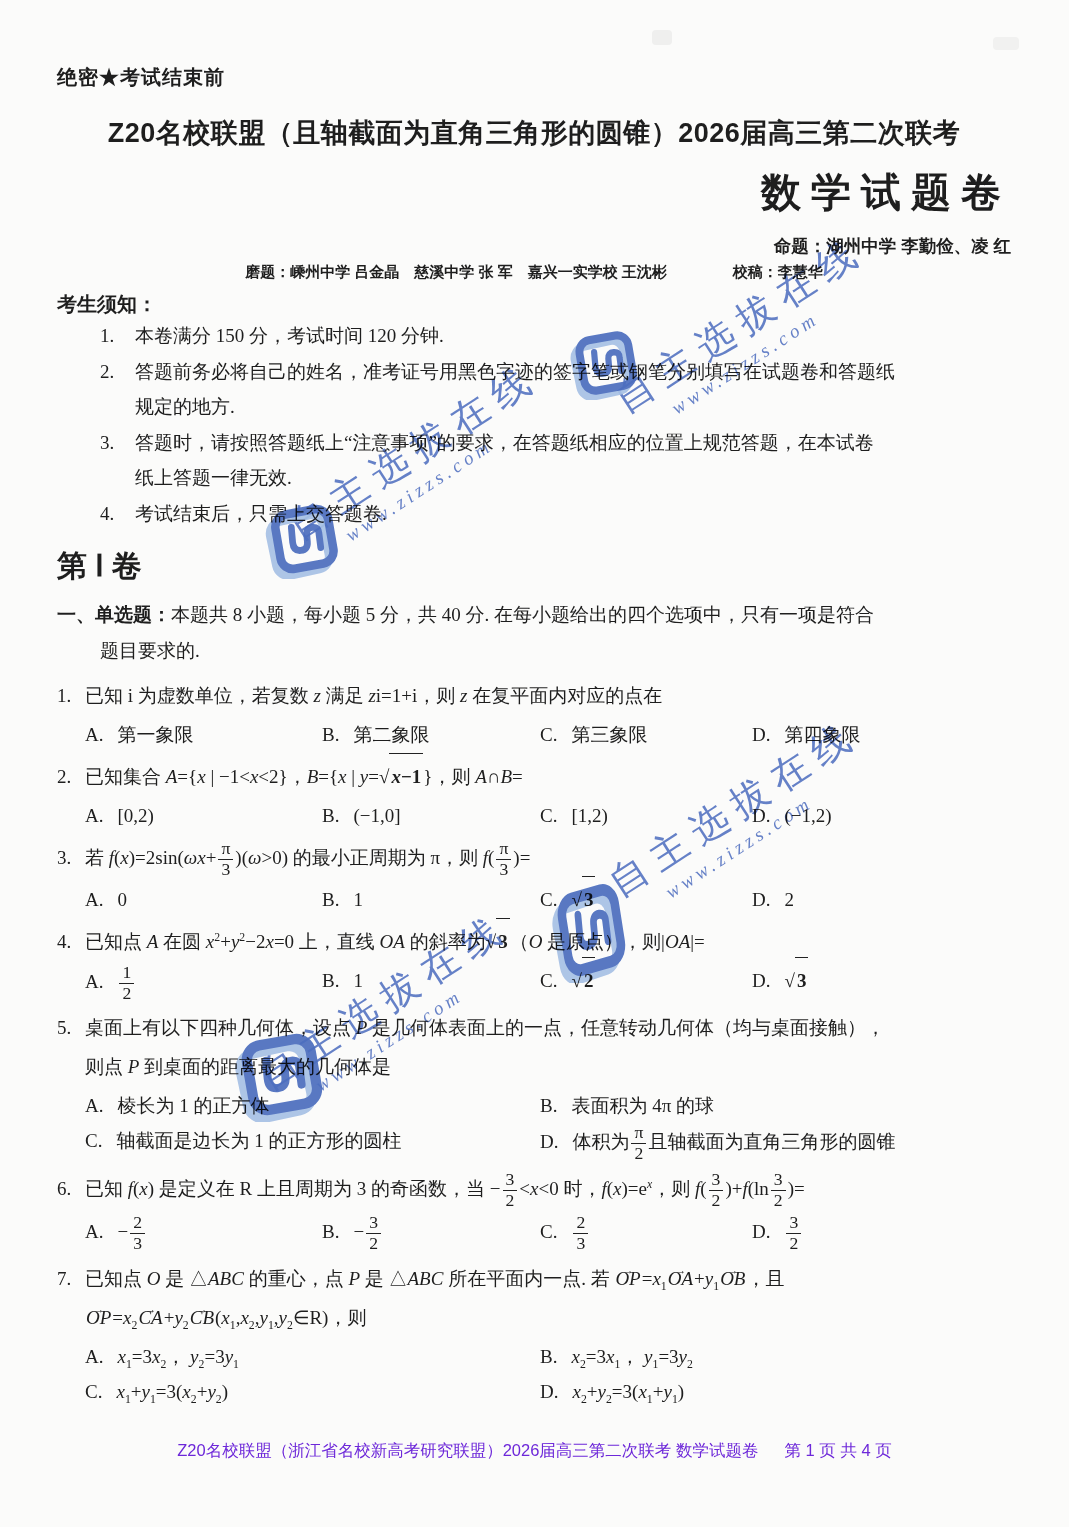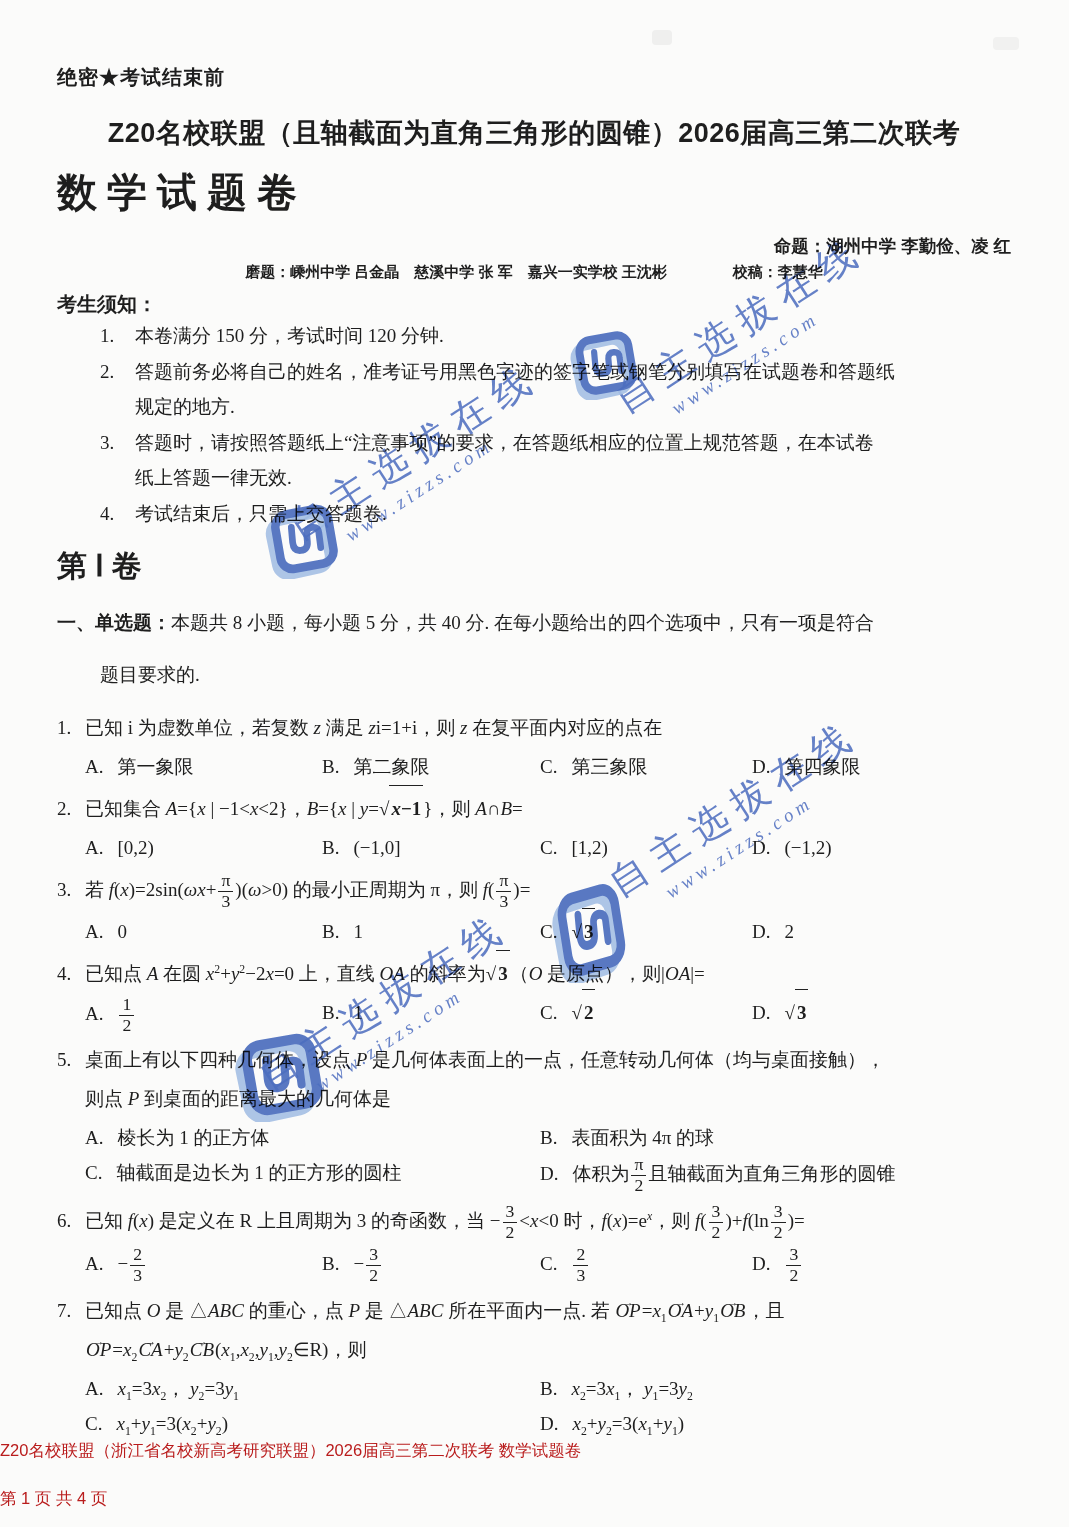--- a/index.html
+++ b/index.html
@@ -6,32 +6,32 @@
   body{
     width:1069px;height:1527px;position:relative;overflow:hidden;
     background:#fbfbfa;color:#1e1e1e;
     font-family:"Liberation Serif", serif;
   }
   .page{position:absolute;left:0;top:0;right:0;bottom:0;padding:64px 58px 0 57px;box-sizing:border-box;}
 
   
   .classification{font-family:"Liberation Sans",sans-serif;font-weight:700;font-size:20px;letter-spacing:1px;}
   .main-title{text-align:center;font-family:"Liberation Sans",sans-serif;font-weight:700;font-size:27px;margin-top:24px;letter-spacing:0.5px;}
-  .paper-title{text-align:left;font-family:"Liberation Sans",sans-serif;font-weight:700;font-size:40px;letter-spacing:10px;margin-top:14px;}
+  .paper-title{text-align:right;font-family:"Liberation Sans",sans-serif;font-weight:700;font-size:40px;letter-spacing:10px;margin-top:14px;}
   .credits-line1{text-align:right;font-family:"Liberation Sans",sans-serif;font-weight:600;font-size:17.5px;margin-top:14px;}
   .credits-line2{display:flex;justify-content:center;gap:66px;font-family:"Liberation Sans",sans-serif;font-weight:700;font-size:15px;margin-top:5px;}
 
   
   .notice-h{font-family:"Liberation Sans",sans-serif;font-weight:700;font-size:20px;margin-top:9px;}
   .n-item{position:relative;padding-left:78px;font-size:19px;line-height:35.5px;}
   .n-num{position:absolute;left:43px;}
 
   
   .volume{text-align:left;font-family:"Liberation Sans",sans-serif;font-weight:700;font-size:30px;letter-spacing:8px;margin:15px 0 10px;}
-  .instructions{font-size:19px;line-height:52px;padding-left:43px;text-indent:-43px;margin-bottom:7px;}
+  .instructions{font-size:19px;line-height:36px;padding-left:43px;text-indent:-43px;margin-bottom:7px;}
   .instructions b{font-family:"Liberation Sans",sans-serif;}
 
   
   .q{margin-bottom:5px;font-size:19px;}
   .q-stem{position:relative;padding-left:28px;line-height:39px;}
   .q-num{position:absolute;left:0;top:0;}
   .q-opts{margin-left:28px;display:grid;line-height:35px;margin-top:2px;}
   .cols4{grid-template-columns:237px 218px 212px 1fr;}
   .cols2{grid-template-columns:455px 1fr;}
   .opt{white-space:nowrap;}
@@ -43,21 +43,21 @@
   .fr{display:inline-flex;flex-direction:column;text-align:center;vertical-align:middle;line-height:1.12;font-size:0.93em;margin:0 2px;}
   .fr .n{border-bottom:1.4px solid #222;padding:0 3px;display:block;}
   .fr .d{padding:0 3px;display:block;}
   .sq{white-space:nowrap;}
   .sq .ov{border-top:1.5px solid #222;padding:12px 2px;font-weight:bold;}
   .vec{position:relative;display:inline-block;margin:0 1px;}
   .vec::before{content:'→';position:absolute;left:50%;top:-0.70em;transform:translateX(-50%);font-size:0.6em;letter-spacing:0;}
 
   
   .footer{position:absolute;top:1440px;left:0;width:100%;display:flex;justify-content:center;gap:26px;
-    font-family:"Liberation Sans",sans-serif;font-weight:500;font-size:16.5px;color:#b91c1c;flex-direction:column;}
+    font-family:"Liberation Sans",sans-serif;font-weight:500;font-size:16.5px;color:#6d28d9;}
 
   
   .wm-layer{position:absolute;left:0;top:0;width:1069px;height:1527px;pointer-events:none;mix-blend-mode:multiply;z-index:5;}
   .wm{position:absolute;width:330px;transform:rotate(-33deg);color:#3d60bd;opacity:0.78;}
   .wm-cn{font-size:38px;letter-spacing:10px;white-space:nowrap;}
   .wm-url{font-size:19px;letter-spacing:4.5px;margin:-1px 0 0 42px;font-style:italic;white-space:nowrap;}
   .wm1{left:598px;top:286px;}
   .wm2{left:272px;top:413px;}
   .wm3{left:592px;top:770px;}
   .wm4{left:242px;top:963px;}

